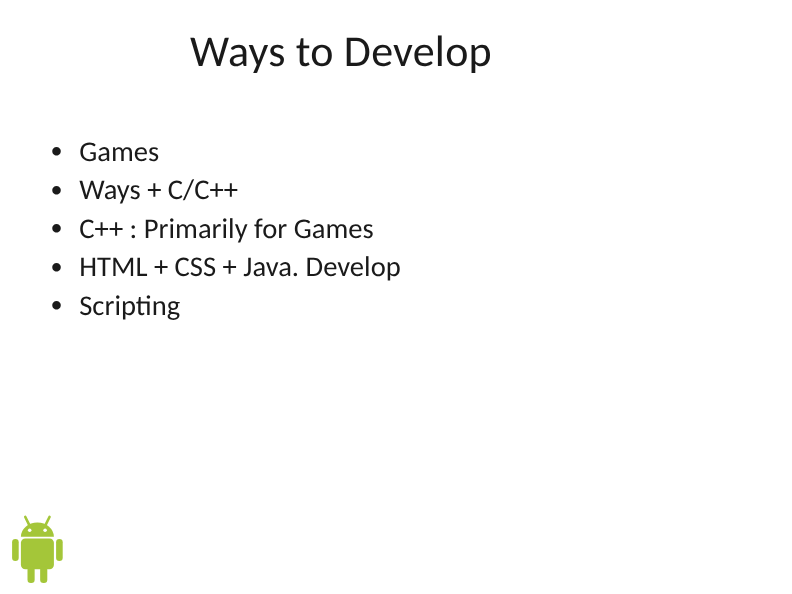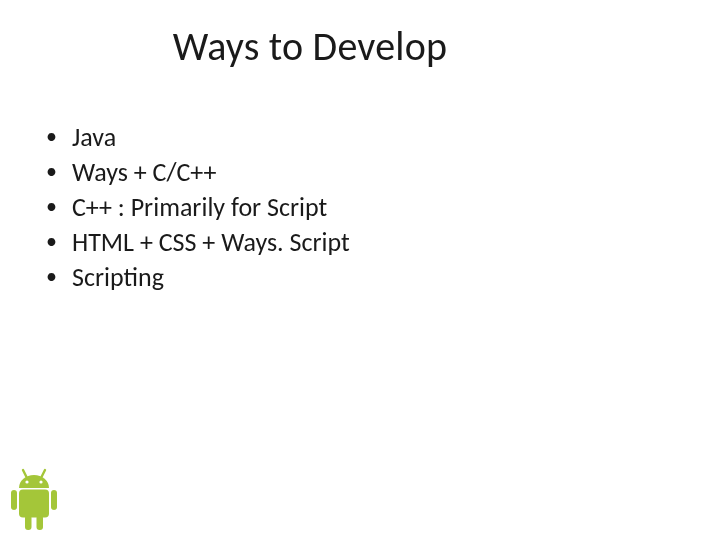--- a/index.html
+++ b/index.html
@@ -64,33 +64,33 @@
 </head>
 <body>
 
 <div class="slide">
 
   <div class="title">Ways to Develop</div>
 
   <div class="content">
     <div class="bullet-row">
       <div class="bullet-dot">•</div>
-      <div class="bullet-text">Java</div>
+      <div class="bullet-text">Games</div>
     </div>
     <div class="bullet-row">
       <div class="bullet-dot">•</div>
       <div class="bullet-text">Ways + C/C++</div>
     </div>
     <div class="bullet-row">
       <div class="bullet-dot">•</div>
-      <div class="bullet-text">C++ : Primarily for Script</div>
+      <div class="bullet-text">C++ : Primarily for Games</div>
     </div>
     <div class="bullet-row">
       <div class="bullet-dot">•</div>
-      <div class="bullet-text">HTML + CSS + Ways. Script</div>
+      <div class="bullet-text">HTML + CSS + Java. Develop</div>
     </div>
     <div class="bullet-row">
       <div class="bullet-dot">•</div>
       <div class="bullet-text">Scripting</div>
     </div>
   </div>
 
   <div class="android-logo">
     <svg viewBox="0 0 56 68" width="56" height="68">
       <g fill="#A4C639">

